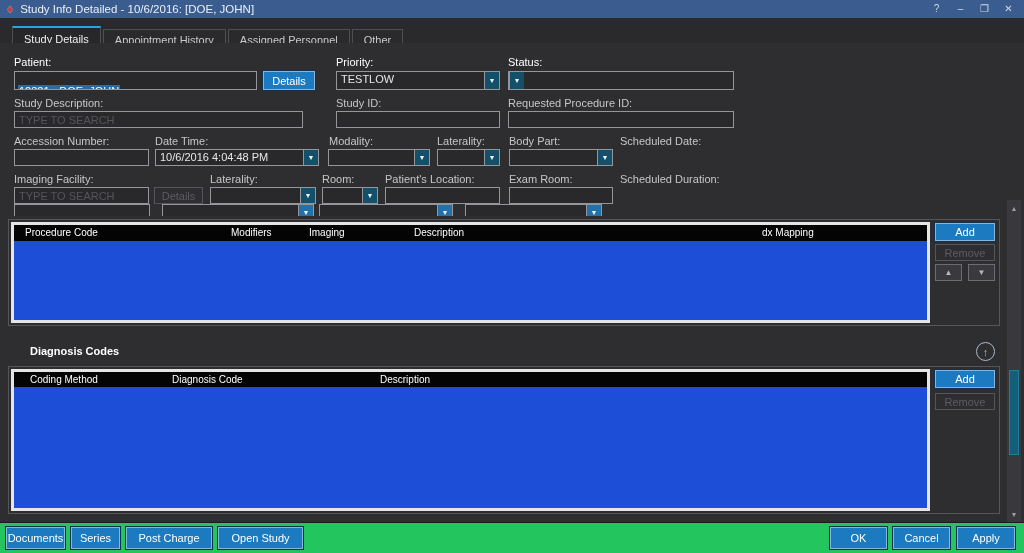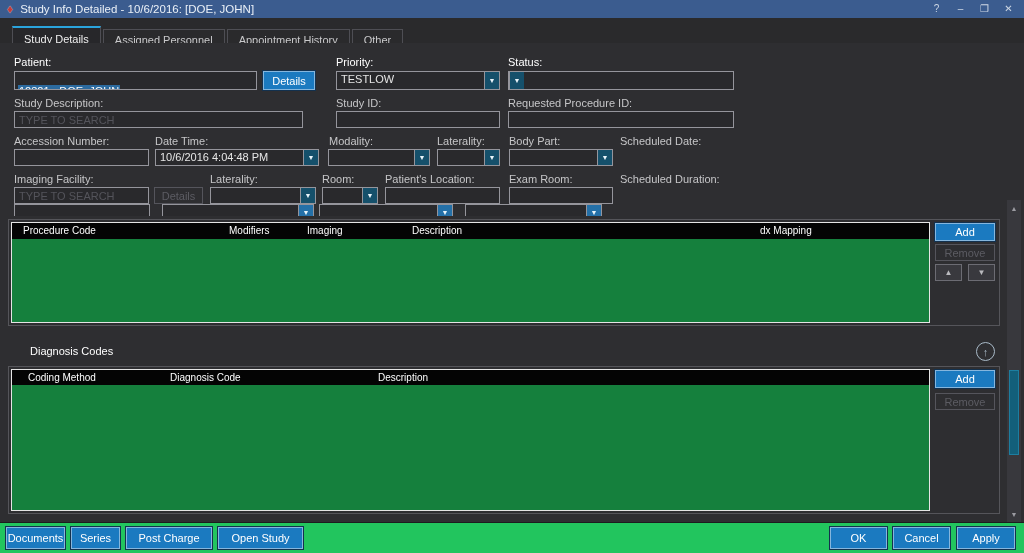--- a/index.html
+++ b/index.html
@@ -28,26 +28,26 @@
   .dd{position:absolute;background:#29292c;border:1px solid #95959c;display:flex}
   .dd .val{flex:1;color:#e6e6e6;font-size:11px;padding:1px 4px;overflow:hidden;white-space:nowrap}
   .dd .ddbtn{width:15px;background:#15506b;color:#e9f4fa;font-size:7px;display:flex;align-items:center;justify-content:center;border-left:1px solid #95959c;cursor:pointer}
   .dd .ddbtn.bright{background:#2470a8}
   .btn-blue{position:absolute;background:#1b7ac0;border:1px solid #85b6dd;box-shadow:0 0 0 1px #13314e;color:#fff;font-size:11px;display:flex;align-items:center;justify-content:center;cursor:pointer;white-space:nowrap}
   .btn-dis{position:absolute;background:transparent;border:1px solid #55555c;color:#5c5c63;font-size:11px;display:flex;align-items:center;justify-content:center;white-space:nowrap}
   .partial{position:absolute;overflow:hidden}
 
   
   .grid-wrap{position:absolute;border:1px solid #55555a;background:#2e2e31}
-  .grid{position:absolute;background:#15803d;border:1px solid #e5e5e5}
+  .grid{position:absolute;background:#1d4ed8;border:3px solid #e5e5e5}
   .grid-head{position:absolute;top:0;left:0;right:0;background:#040404}
   .grid-head span{position:absolute;top:2px;color:#fff;font-size:10px;white-space:nowrap}
   .arrow-btn{position:absolute;background:#39393e;border:1px solid #6c6c73;color:#b9b9bd;font-size:8px;display:flex;align-items:center;justify-content:center;cursor:pointer}
 
-  .section-title{position:absolute;font-size:11px;font-weight:normal;color:#fff;white-space:nowrap}
+  .section-title{position:absolute;font-size:11px;font-weight:bold;color:#fff;white-space:nowrap}
   .collapse-btn{position:absolute;width:19px;height:19px;border:1.5px solid #a9bac8;border-radius:50%;color:#a9bac8;font-size:11px;display:flex;align-items:center;justify-content:center;cursor:pointer}
 
   
   .scrollbar{position:absolute;background:#38383d;width:14px}
   .sb-arrow{position:absolute;left:1px;width:12px;height:12px;color:#9b9ba1;font-size:7px;display:flex;align-items:center;justify-content:center;cursor:pointer}
   .sb-thumb{position:absolute;left:2px;width:10px;background:#135f7a;border:1px solid #1d7ea0;cursor:pointer}
 
   
   .footer{position:absolute;left:0;right:0;bottom:0;height:31px;background:#22c55e;border-top:1px solid #1c1c1e}
   .footer .btn-blue{top:4px;height:22px}
@@ -61,22 +61,22 @@
     <span class="app-icon">♦</span>
     <span class="title-text">Study Info Detailed - 10/6/2016: [DOE, JOHN]</span>
     <span class="win-ctrl">?</span>
     <span class="win-ctrl">–</span>
     <span class="win-ctrl">❐</span>
     <span class="win-ctrl">✕</span>
   </div>
 
   <div class="tabbar">
     <div class="tab active">Study Details</div>
+    <div class="tab">Appointment History</div>
     <div class="tab">Assigned Personnel</div>
-    <div class="tab">Appointment History</div>
     <div class="tab">Other</div>
   </div>
 
   <div class="content">
 
     <span class="lbl b" style="left:14px;top:13px">Patient:</span>
     <span class="lbl b" style="left:336px;top:13px">Priority:</span>
     <span class="lbl b" style="left:508px;top:13px">Status:</span>
 
     <div class="valbox" style="left:14px;top:28px;width:243px;height:19px;padding-top:13px"><span class="sel">12321 - DOE, JOHN</span></div>

